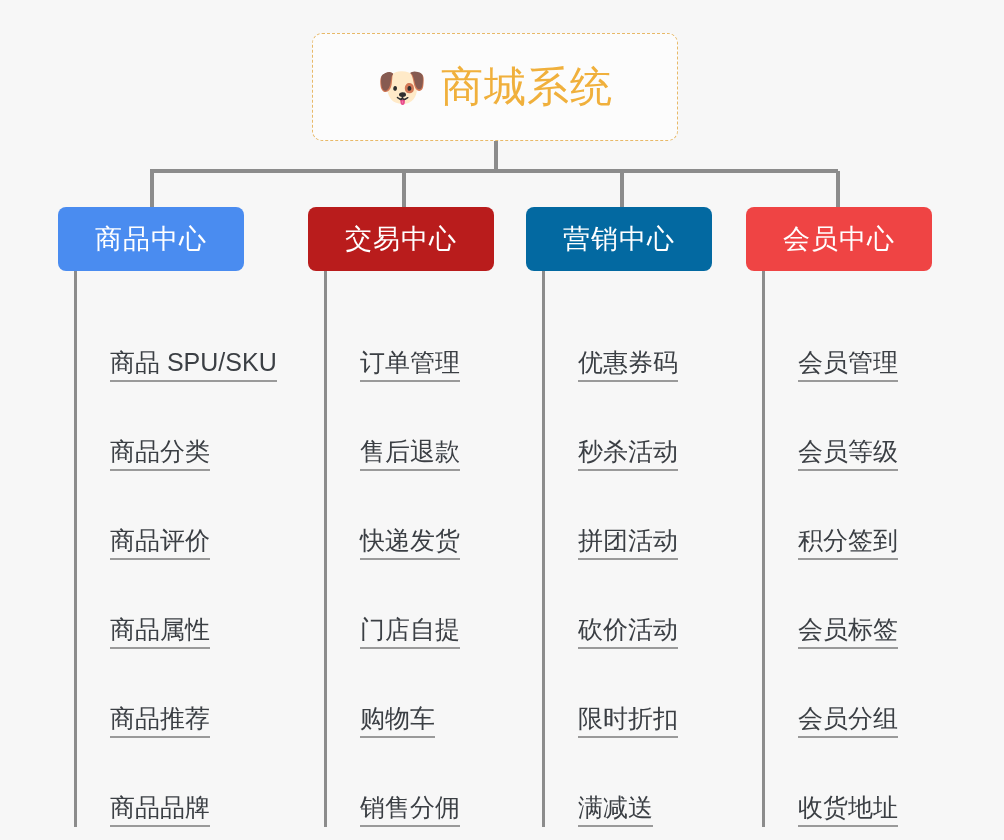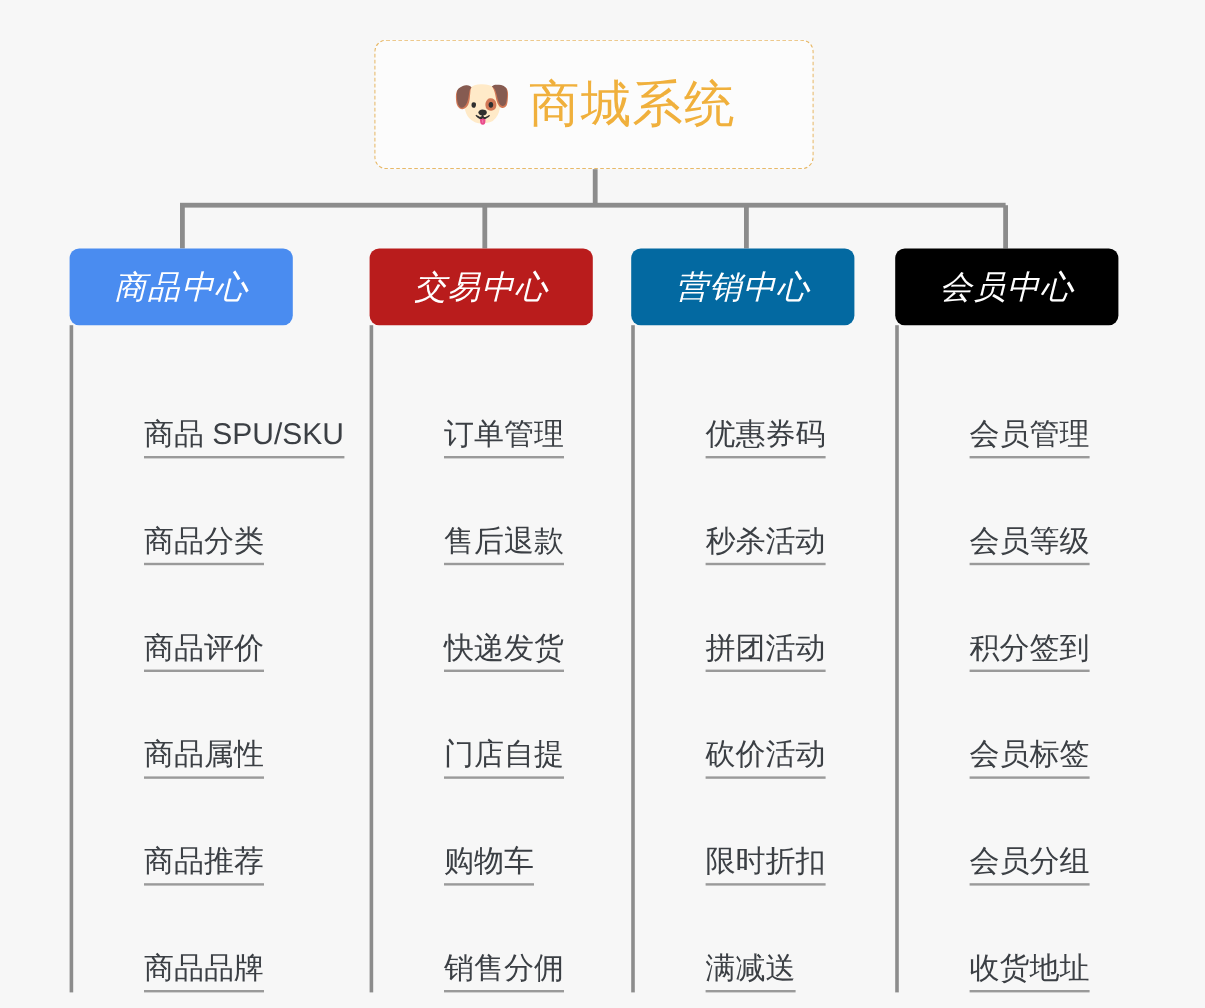--- a/index.html
+++ b/index.html
@@ -80,28 +80,27 @@
     box-sizing: border-box;
     height: 64px;
     border-radius: 8px;
     display: flex;
     align-items: center;
     justify-content: center;
     color: #ffffff;
     font-size: 27px;
     letter-spacing: 1px;
     white-space: nowrap;
-    font-style: italic;
   }
 
   
   .branch-body {
     position: relative;
+    margin-left: 16px;
     padding-top: 22px;
-    padding-left: 26px;
   }
   .spine {
     position: absolute;
     left: 0;
     top: 0;
     width: 3px;
     background: #8c8c8c;
   }
   .leaf {
     position: relative;
@@ -212,21 +211,21 @@
           </div>
           <div class="leaf">
             <span class="leaf-label">限时折扣</span>
           </div>
           <div class="leaf">
             <span class="leaf-label">满减送</span>
           </div>
         </div>
       </div>
       <div class="branch" style="left: 746px; width: 186px;">
-        <div class="branch-header" style="background: #000000;">
+        <div class="branch-header" style="background: #ef4444;">
           <span>会员中心</span>
         </div>
         <div class="branch-body">
           <div class="spine" style="height: 556px;"></div>
           <div class="leaf">
             <span class="leaf-label">会员管理</span>
           </div>
           <div class="leaf">
             <span class="leaf-label">会员等级</span>
           </div>

